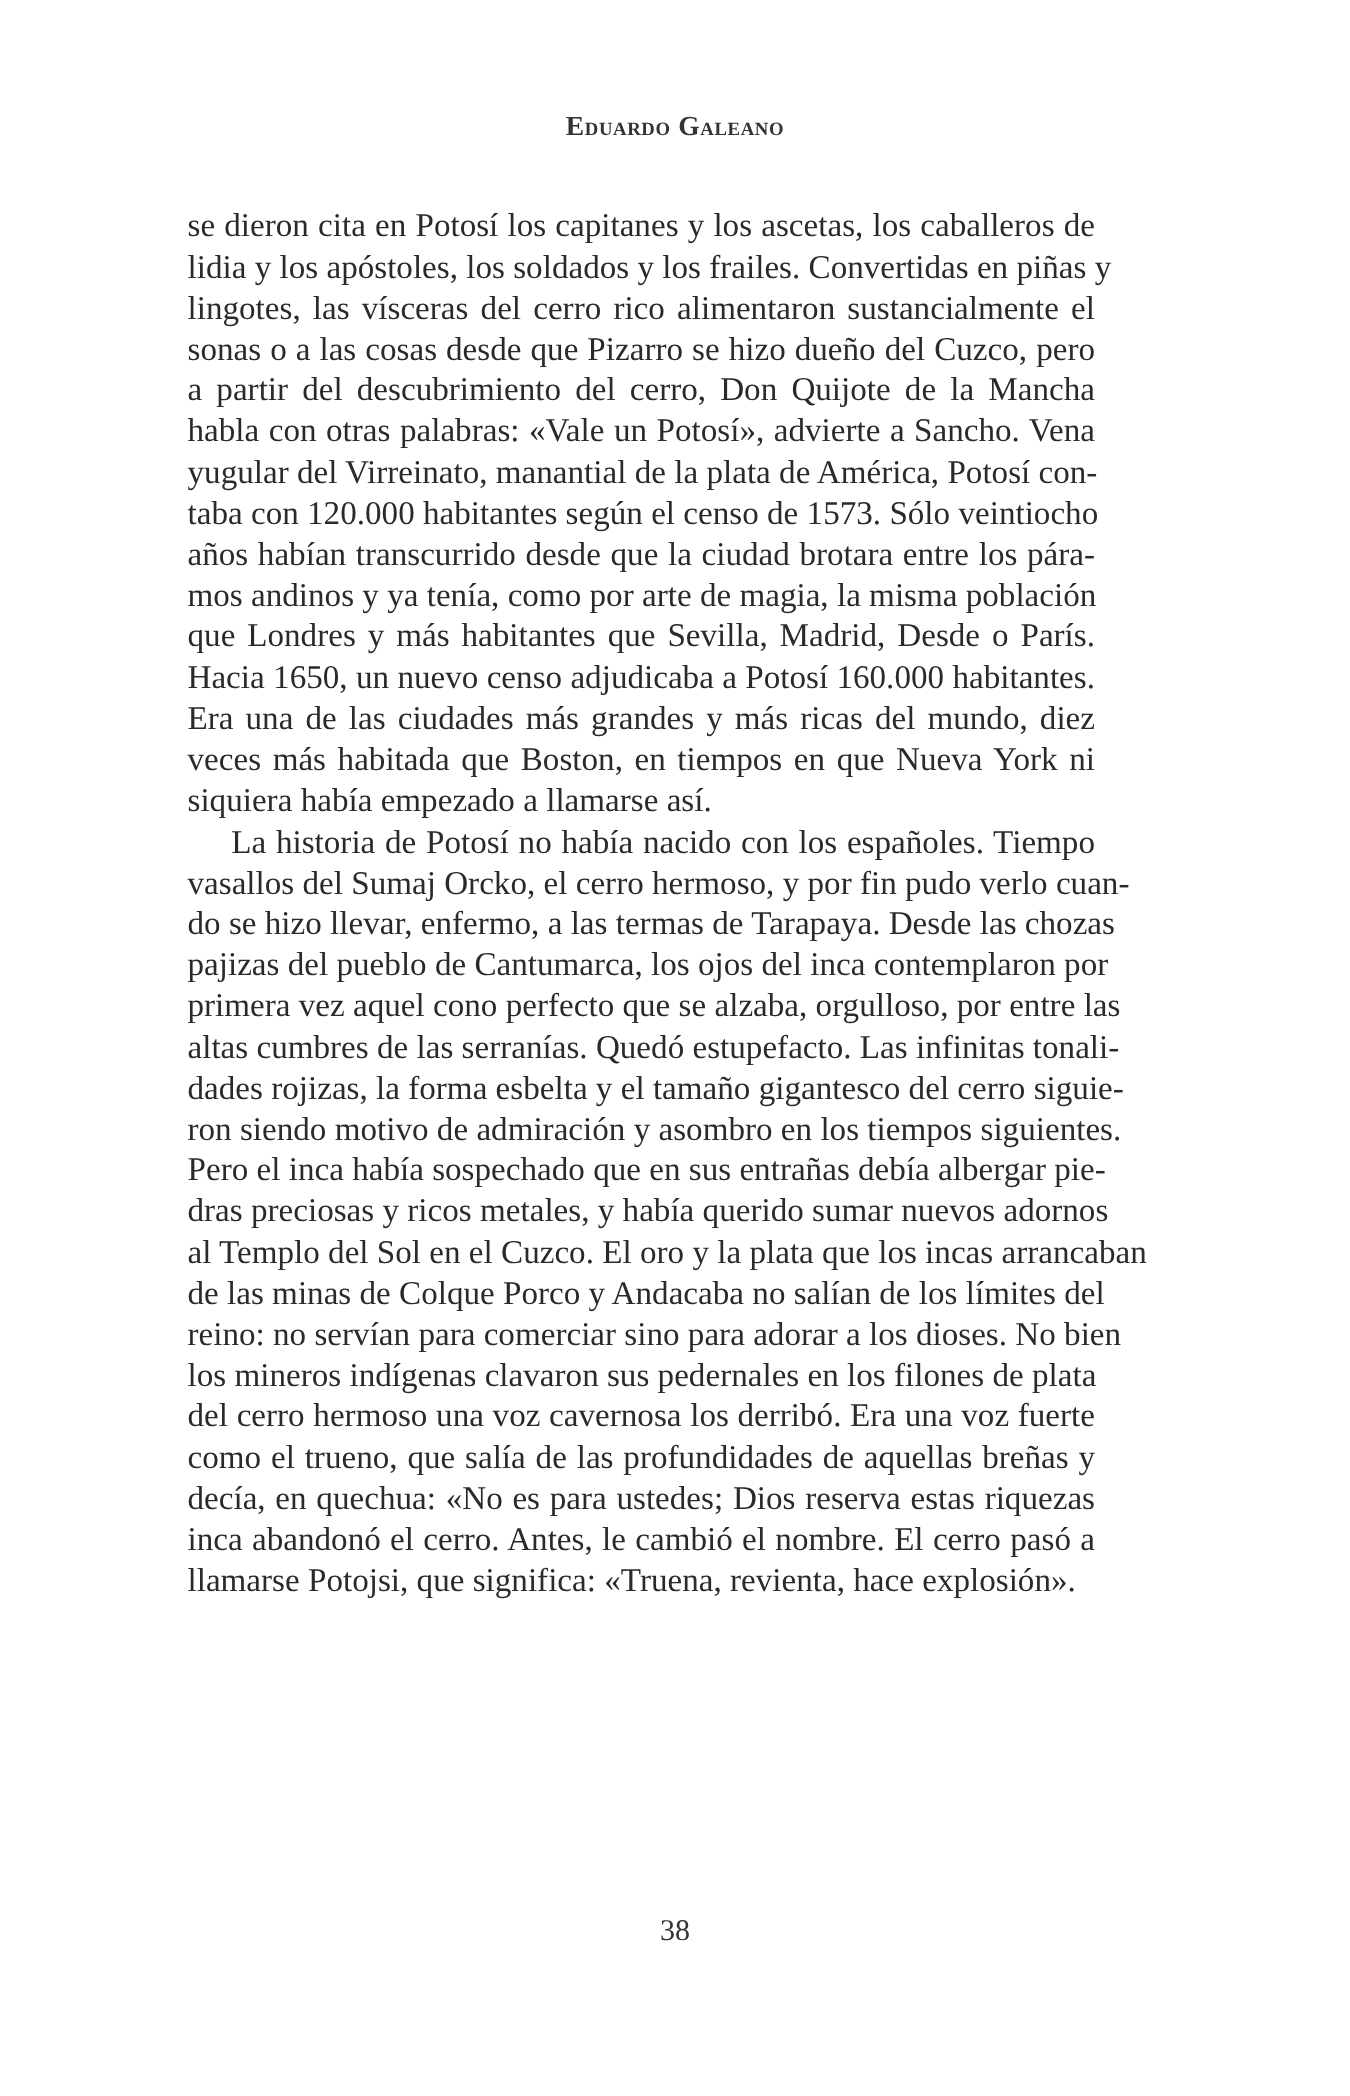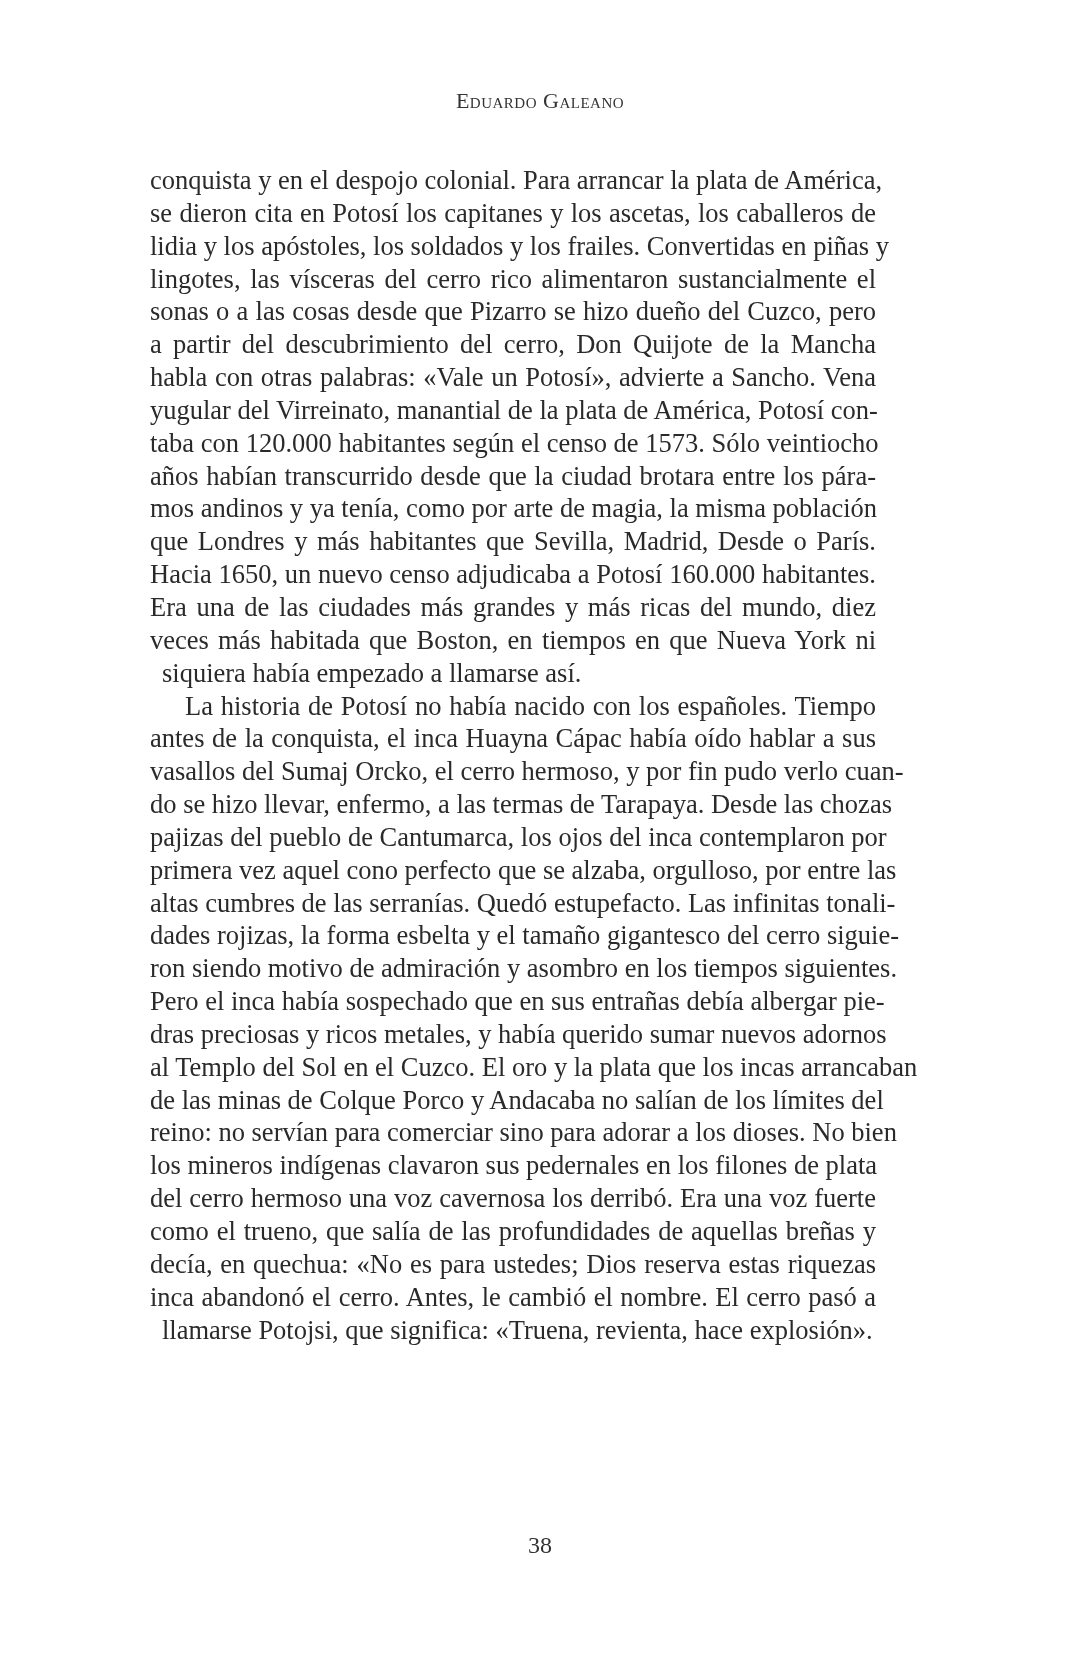--- a/index.html
+++ b/index.html
@@ -24,39 +24,39 @@
   .running-head {
     position: absolute;
     top: 88px;
     left: 0;
     width: 1080px;
     text-align: center;
     font-size: 22px;
     letter-spacing: 0.5px;
     font-variant: small-caps;
     color: #333;
+    font-weight: bold;
   }
   .body-text {
     position: absolute;
     left: 150px;
     top: 164px;
     width: 726px;
     font-size: 26.5px;
     line-height: 32.85px;
   }
   .line {
     display: block;
     white-space: nowrap;
     text-align: justify;
     text-align-last: justify;
     height: 32.85px;
   }
   .line.last {
     text-align-last: left;
-    margin-left: 12px;
   }
   .line.indent {
     padding-left: 35px;
   }
   .folio {
     position: absolute;
     top: 1532px;
     left: 0;
     width: 1080px;
     text-align: center;
@@ -68,40 +68,38 @@
 <body>
 
 <div class="page">
 
   <div class="running-head">
     <span>Eduardo Galeano</span>
   </div>
 
   <div class="body-text">
     <div>
-      <span class="line">conquista y en el despojo colonial. Para arrancar la plata de América,</span>
       <span class="line">se dieron cita en Potosí los capitanes y los ascetas, los caballeros de</span>
       <span class="line">lidia y los apóstoles, los soldados y los frailes. Convertidas en piñas y</span>
       <span class="line">lingotes, las vísceras del cerro rico alimentaron sustancialmente el</span>
       <span class="line">sonas o a las cosas desde que Pizarro se hizo dueño del Cuzco, pero</span>
       <span class="line">a partir del descubrimiento del cerro, Don Quijote de la Mancha</span>
       <span class="line">habla con otras palabras: «Vale un Potosí», advierte a Sancho. Vena</span>
       <span class="line">yugular del Virreinato, manantial de la plata de América, Potosí con-</span>
       <span class="line">taba con 120.000 habitantes según el censo de 1573. Sólo veintiocho</span>
       <span class="line">años habían transcurrido desde que la ciudad brotara entre los pára-</span>
       <span class="line">mos andinos y ya tenía, como por arte de magia, la misma población</span>
       <span class="line">que Londres y más habitantes que Sevilla, Madrid, Desde o París.</span>
       <span class="line">Hacia 1650, un nuevo censo adjudicaba a Potosí 160.000 habitantes.</span>
       <span class="line">Era una de las ciudades más grandes y más ricas del mundo, diez</span>
       <span class="line">veces más habitada que Boston, en tiempos en que Nueva York ni</span>
       <span class="line last">siquiera había empezado a llamarse así.</span>
     </div>
     <div>
       <span class="line indent">La historia de Potosí no había nacido con los españoles. Tiempo</span>
-      <span class="line">antes de la conquista, el inca Huayna Cápac había oído hablar a sus</span>
       <span class="line">vasallos del Sumaj Orcko, el cerro hermoso, y por fin pudo verlo cuan-</span>
       <span class="line">do se hizo llevar, enfermo, a las termas de Tarapaya. Desde las chozas</span>
       <span class="line">pajizas del pueblo de Cantumarca, los ojos del inca contemplaron por</span>
       <span class="line">primera vez aquel cono perfecto que se alzaba, orgulloso, por entre las</span>
       <span class="line">altas cumbres de las serranías. Quedó estupefacto. Las infinitas tonali-</span>
       <span class="line">dades rojizas, la forma esbelta y el tamaño gigantesco del cerro siguie-</span>
       <span class="line">ron siendo motivo de admiración y asombro en los tiempos siguientes.</span>
       <span class="line">Pero el inca había sospechado que en sus entrañas debía albergar pie-</span>
       <span class="line">dras preciosas y ricos metales, y había querido sumar nuevos adornos</span>
       <span class="line">al Templo del Sol en el Cuzco. El oro y la plata que los incas arrancaban</span>

